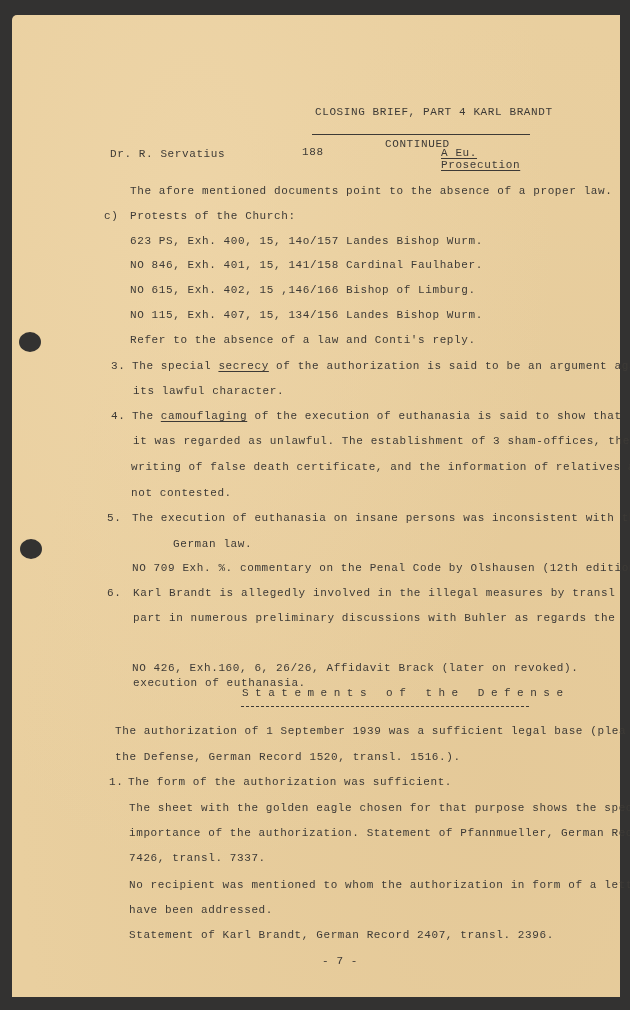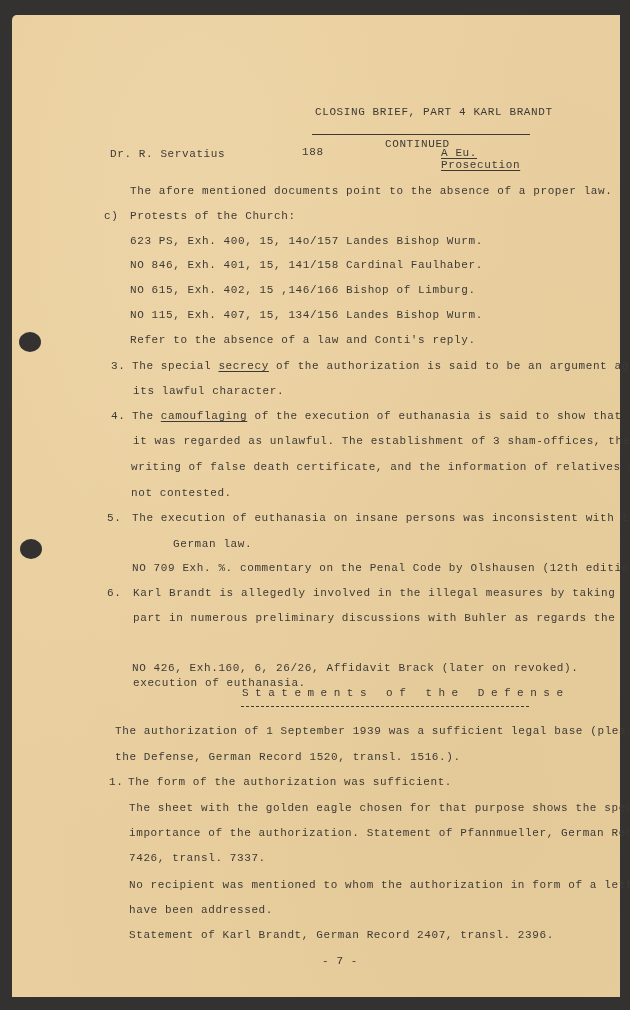--- a/index.html
+++ b/index.html
@@ -79,21 +79,21 @@
 <div class="line" style="left:133px; top:434px;">it was regarded as unlawful. The establishment of 3 sham-offices, the</div>
 <div class="line" style="left:131px; top:460px;">writing of false death certificate, and the information of relatives are</div>
 <div class="line" style="left:131px; top:486px;">not contested.</div>
 
 <div class="line" style="left:107px; top:511px;">5.</div>
 <div class="line" style="left:132px; top:511px;">The execution of euthanasia on insane persons was inconsistent with the</div>
 <div class="line" style="left:132px; top:537px;margin-left:41px;">German law.</div>
 <div class="line" style="left:132px; top:561px;">NO 709 Exh. %.     commentary on the Penal Code by Olshausen (12th edition</div>
 
 <div class="line" style="left:107px; top:586px;">6.</div>
-<div class="line" style="left:133px; top:586px;">Karl Brandt is allegedly involved in the illegal measures by taking</div>
+<div class="line" style="left:133px; top:586px;">Karl Brandt is allegedly involved in the illegal measures by transl</div>
 <div class="line" style="left:133px; top:611px;">part in numerous preliminary discussions with Buhler as regards the</div>
 <div class="line" style="left:133px; top:636px;margin-top:40px;">execution of euthanasia.</div>
 <div class="line" style="left:132px; top:661px;">NO 426, Exh.160, 6, 26/26, Affidavit Brack (later on revoked).</div>
 
 <div class="line spaced" style="left:242px; top:686px;">Statements of the Defense</div>
 <div class="dashrule" style="left:241px; top:706px; width:288px;"></div>
 
 <div class="line" style="left:115px; top:724px;">The authorization of 1 September 1939 was a sufficient legal base (plea for</div>
 <div class="line" style="left:115px; top:750px;">the Defense, German Record 1520, transl. 1516.).</div>
 <div class="line" style="left:109px; top:775px;">1.</div>

